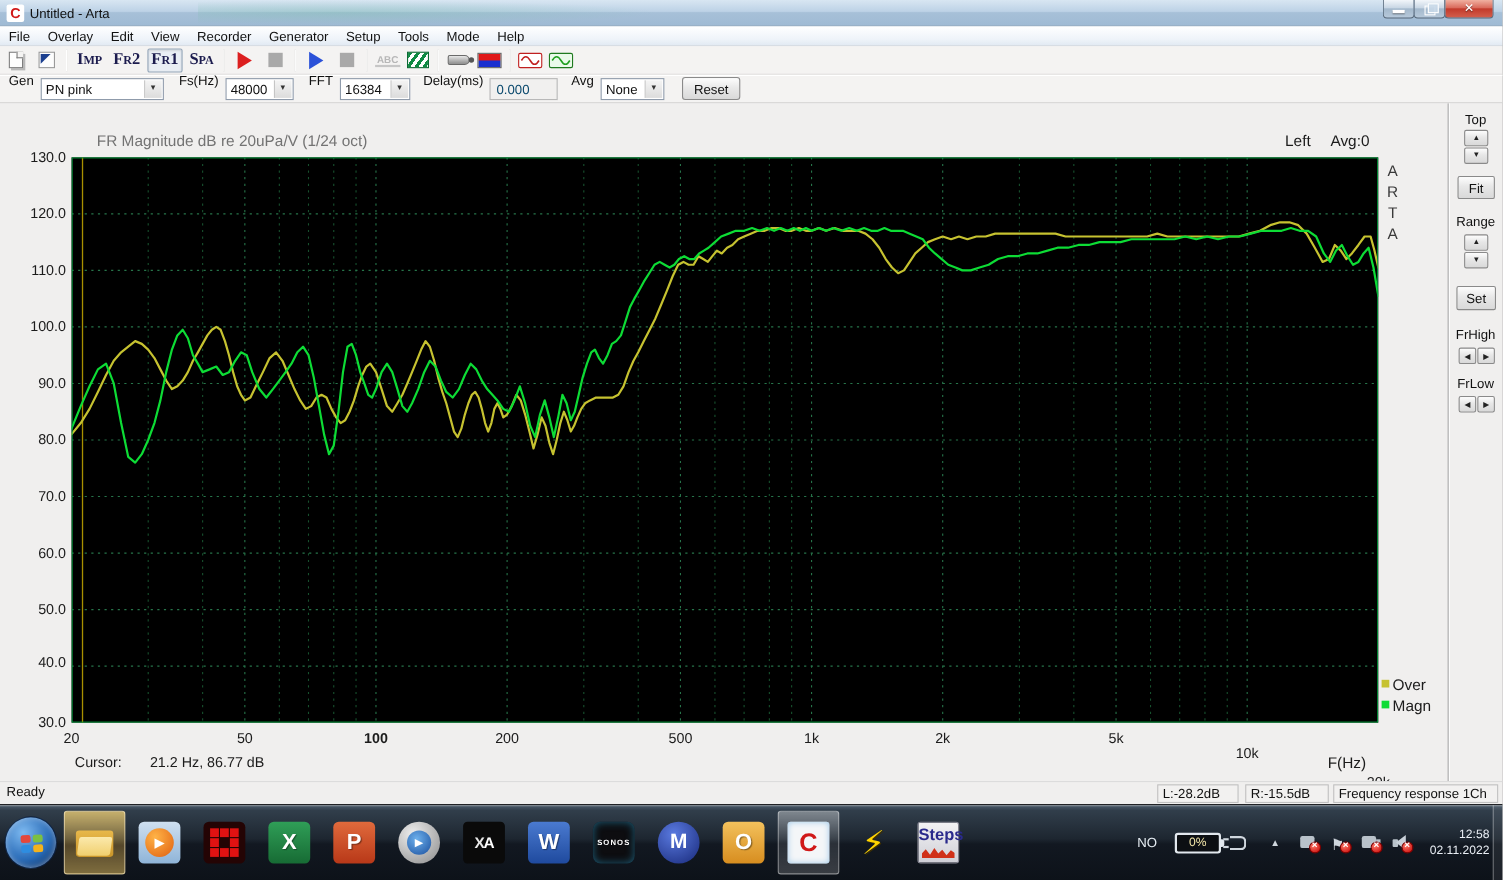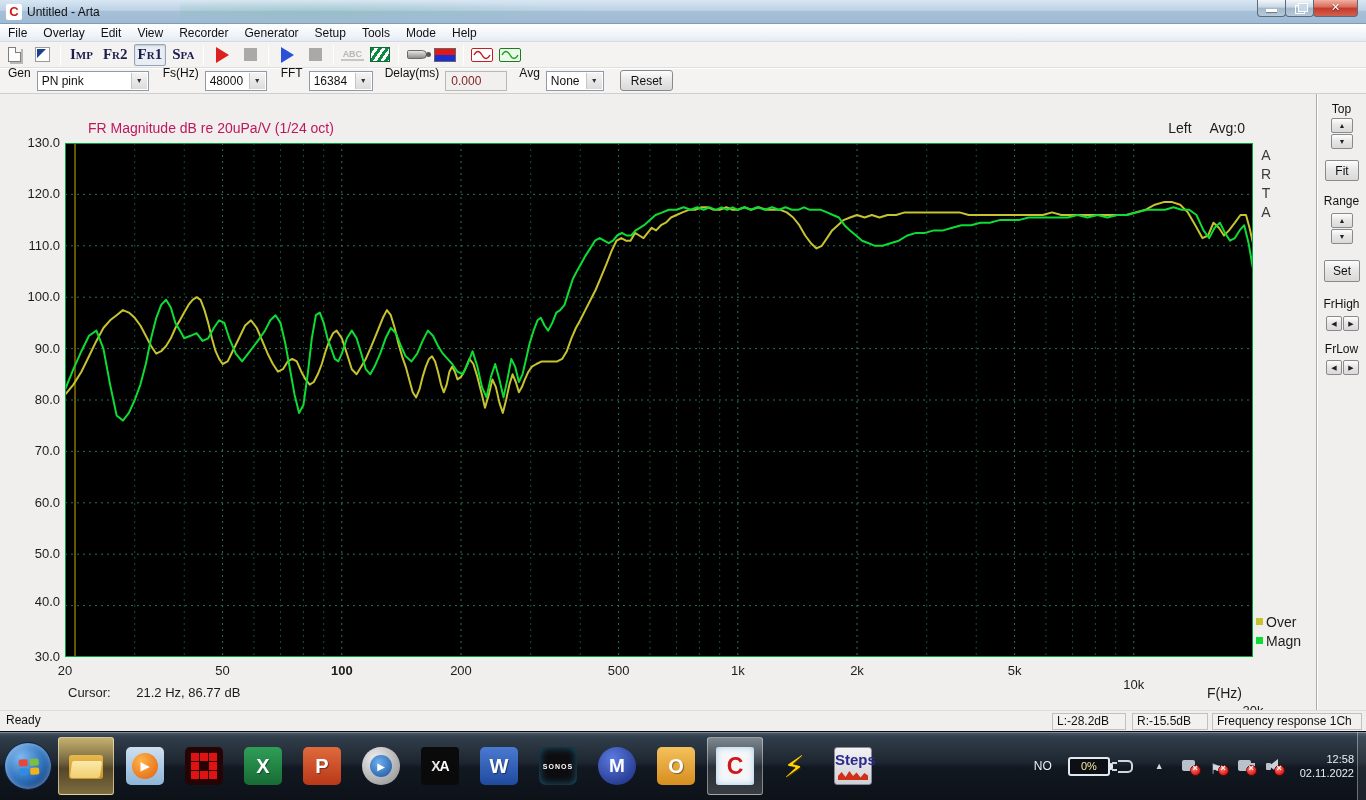--- a/index.html
+++ b/index.html
@@ -56,27 +56,27 @@
   .icon-sine { width:22px; height:14px; border:1px solid #c02020; border-radius:2px; background:#fff; display:flex; align-items:center; justify-content:center; }
   .icon-sine.green { border-color:#1f7a1f; background:#eafaea; }
 
   .toolbar2 { position:absolute; left:0; top:68px; width:1366px; height:26px;
     background:#f4f3f2; border-bottom:1px solid #cfcecd; box-shadow:0 1px 0 #ffffff inset;
     display:flex; align-items:center; font-size:12px; color:#111; }
   .ctl-label { margin:0 6px 16px 8px; }
   .combo { height:20px; background:#fff; border:1px solid #8f9bab; display:flex; align-items:center; position:relative; padding-left:4px; font-size:12px; }
   .combo .arrow-zone { position:absolute; right:1px; top:1px; bottom:1px; width:16px;
     background:linear-gradient(180deg,#f4f4f4,#dcdcdc); border-left:1px solid #c5c5c5; display:flex; align-items:center; justify-content:center; font-size:7px; color:#333; }
-  .field-disabled { height:20px; width:62px; background:#f1f0ef; border:1px solid #b8b8b8; color:#7f1d1d; font-size:12px; display:flex; align-items:center; padding-left:5px; }
+  .field-disabled { height:20px; width:62px; background:#f1f0ef; border:1px solid #b8b8b8; color:#0c4a6e; font-size:12px; display:flex; align-items:center; padding-left:5px; }
   .btn-win { height:21px; padding:2px 10px; background:linear-gradient(180deg,#fdfdfd,#e9e9e9 45%,#d9d9d9);
     border:1px solid #8a8a8a; border-radius:3px; font-size:12px; color:#111; display:flex; align-items:center; }
 
   
   .client { position:absolute; left:0; top:94px; width:1366px; height:616px; background:#f0efee; }
-  .chart-title { position:absolute; left:88px; top:26px; font-size:14px; color:#be185d;text-align:right; }
+  .chart-title { position:absolute; left:88px; top:26px; font-size:14px; color:#737373;text-align:right; }
   .chan-info { position:absolute; right:121px; top:26px; font-size:14px; color:#1c1c1c; }
   .chan-info span { margin-left:14px; }
   .plot-wrap { position:absolute; left:65px; top:49px; width:1188px; height:514px; background:#000; }
   .watermark { position:absolute; left:1258px; top:53px; writing-mode:vertical-rl; text-orientation:upright;
     font-size:14px; letter-spacing:3px; color:#3a3a3a; }
   .ticks-layer div { position:absolute; font-size:13px; color:#1c1c1c; }
   .legend { position:absolute; left:1256px; top:518px; font-size:14px; color:#1c1c1c; }
   .legend-row { display:flex; align-items:center; height:19px; }
   .legend-swatch { width:7px; height:7px; margin-right:3px; }
   .xlabel { position:absolute; left:1207px; top:591px; font-size:14px; color:#1c1c1c; }

